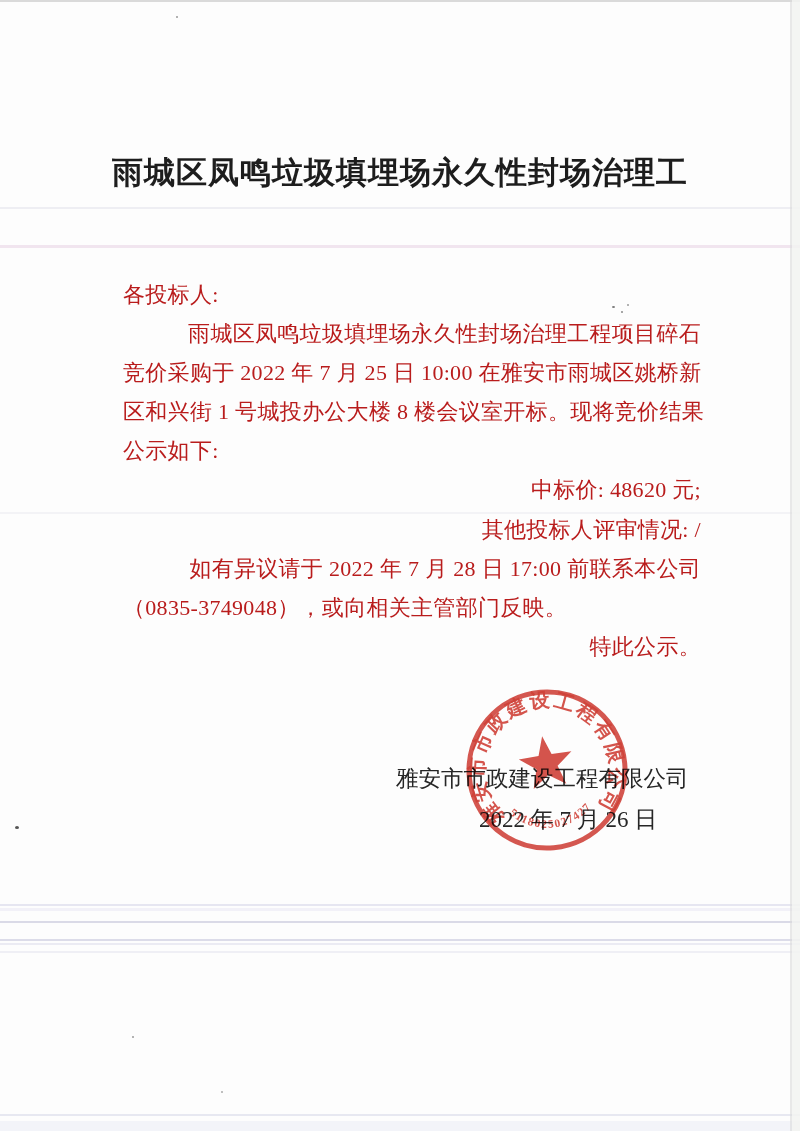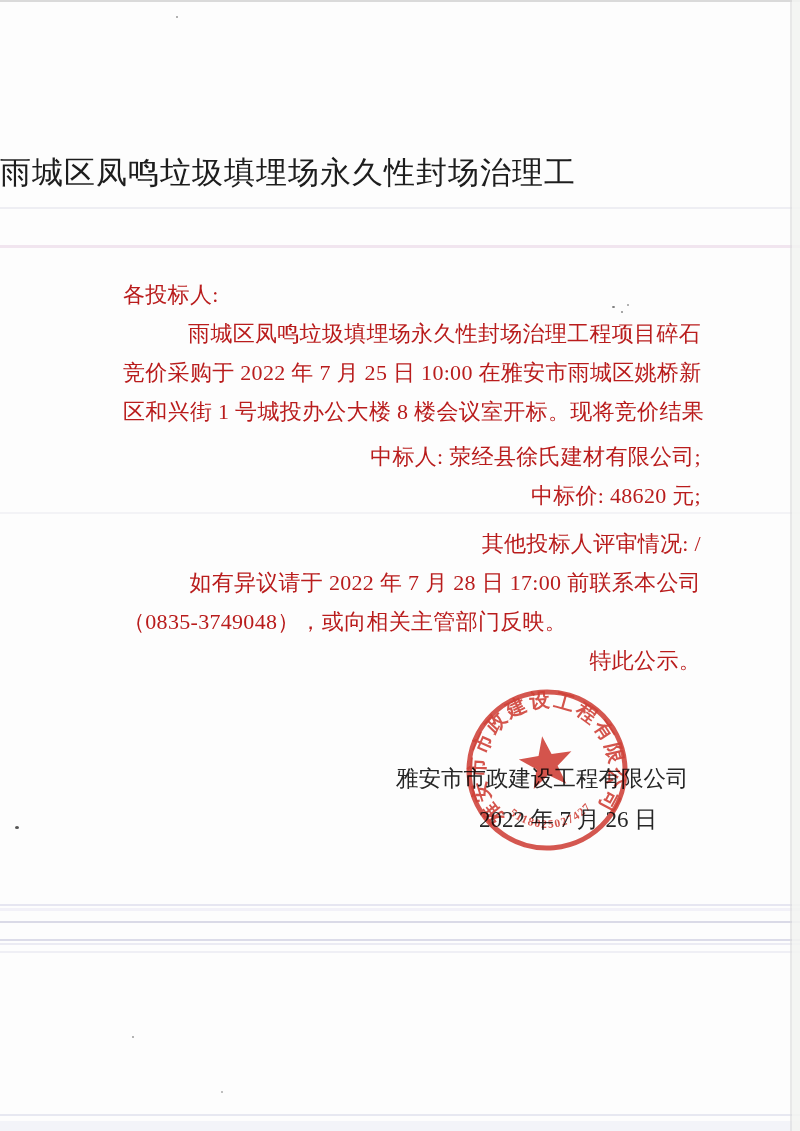--- a/index.html
+++ b/index.html
@@ -4,21 +4,21 @@
 <style>
   html,body{margin:0;padding:0;background:#ffffff;}
   .page{
     position:relative;width:800px;height:1131px;overflow:hidden;
     background:#fdfdfd;color:#2b2b2b;
     font-family:"Liberation Serif","DejaVu Serif",serif;
   }
   
   .title{
     position:absolute;left:0;top:141px;width:800px;
-    font-size:31px;font-weight:400;line-height:64px;
+    text-align:center;font-size:31px;font-weight:700;line-height:64px;
     letter-spacing:1px;color:#1d1d1d;
   }
   
   .body-text{
     position:absolute;left:123px;top:275px;width:578px;
     font-size:22px;line-height:39px;letter-spacing:.3px;color:#b91c1c;
   }
   .bline{white-space:nowrap;}
   .bline.indent{text-indent:38px;text-align:right;}
   
@@ -79,23 +79,23 @@
 
   <div class="title">
     <div>雨城区凤鸣垃圾填埋场永久性封场治理工</div>
   </div>
 
   <div class="body-text">
       <div class="bline">各投标人:</div>
       <div class="bline indent">雨城区凤鸣垃圾填埋场永久性封场治理工程项目碎石</div>
       <div class="bline">竞价采购于 2022 年 7 月 25 日 10:00 在雅安市雨城区姚桥新</div>
       <div class="bline">区和兴街 1 号城投办公大楼 8 楼会议室开标。现将竞价结果</div>
-      <div class="bline indent" style="margin-top: 6px;">中标人: 荥经县徐氏建材有限公司;</div>
+      <div class="bline">公示如下:</div>
       <div class="bline indent">中标价: 48620 元;</div>
-      <div class="bline indent" style="margin-top: 9px;">其他投标人评审情况: /</div>
+      <div class="bline indent" style="margin-top: 1px;">其他投标人评审情况: /</div>
       <div class="bline indent">如有异议请于 2022 年 7 月 28 日 17:00 前联系本公司</div>
       <div class="bline">（0835-3749048），或向相关主管部门反映。</div>
       <div class="bline indent">特此公示。</div>
     </div>
 
   <div class="sig-company">雅安市市政建设工程有限公司</div>
   <div class="sig-date">2022 年 7 月 26 日</div>
 
   <svg class="seal" viewBox="0 0 170 170" aria-hidden="true" style="color: rgb(205, 50, 40);">
     <defs>

